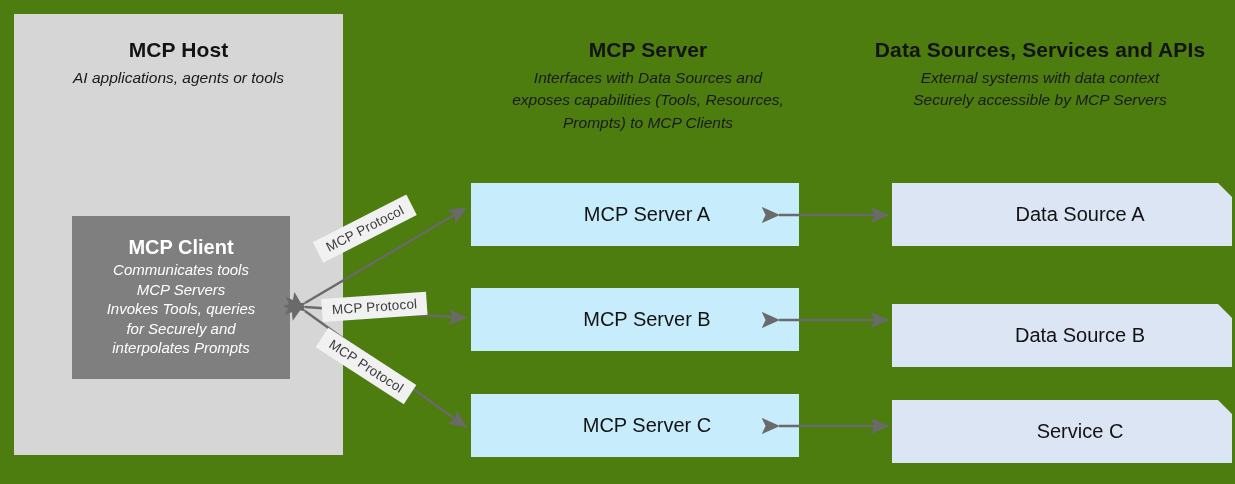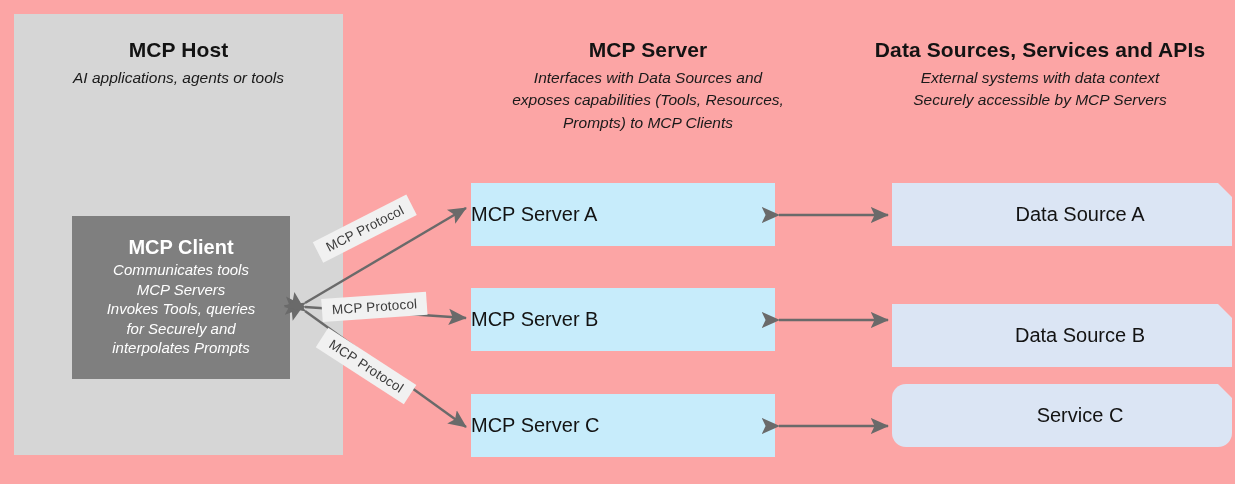--- a/index.html
+++ b/index.html
@@ -9,21 +9,21 @@
     background: #ffffff;
   }
   body {
     font-family: "Liberation Sans", "DejaVu Sans", sans-serif;
     -webkit-font-smoothing: antialiased;
   }
   #canvas {
     position: relative;
     width: 1235px;
     height: 484px;
-    background: #fca5a5;
+    background: #4d7c0f;
     overflow: hidden;
   }
 
   
   .host-panel {
     position: absolute;
     left: 14px;
     top: 14px;
     width: 329px;
     height: 441px;
@@ -89,22 +89,24 @@
 
   
   .server-box {
     position: absolute;
     left: 471px;
     width: 304px;
     height: 63px;
     background: #c7ecfb;
     display: flex;
     align-items: center;
+    justify-content: center;
     font-size: 20px;
     color: #131313;
+    padding-left: 24px;
   }
   .srv-a { top: 183px; }
   .srv-b { top: 288px; }
   .srv-c { top: 394px; }
 
   
   .data-box {
     position: absolute;
     left: 892px;
     width: 304px;
@@ -113,21 +115,21 @@
     display: flex;
     align-items: center;
     justify-content: center;
     font-size: 20px;
     color: #131313;
     clip-path: polygon(0 0, calc(100% - 14px) 0, 100% 14px, 100% 100%, 0 100%);
     padding-left: 36px;
   }
   .data-a { top: 183px; }
   .data-b { top: 304px; }
-  .data-c { top: 384px; border-radius: 14px; }
+  .data-c { top: 400px; }
 
   
   .overlay {
     position: absolute;
     left: 0;
     top: 0;
     width: 1235px;
     height: 484px;
     pointer-events: none;
   }

